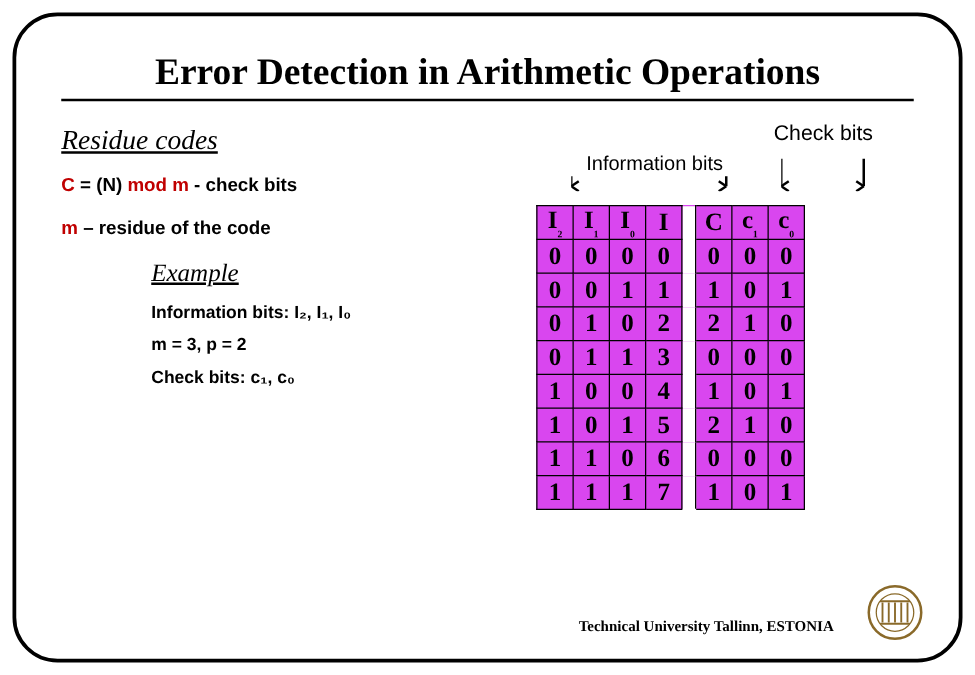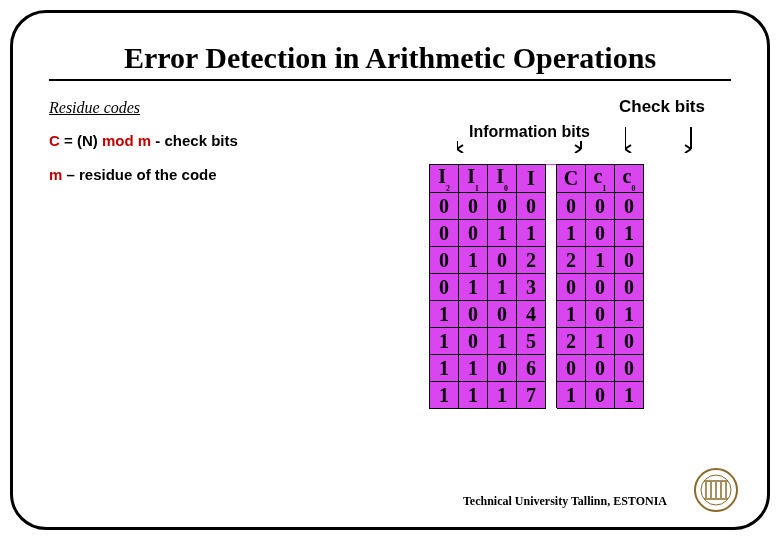--- a/index.html
+++ b/index.html
@@ -24,21 +24,21 @@
     font-weight: bold;
     text-align: center;
     margin-bottom: 4px;
   }
   .title-underline {
     border-bottom: 2px solid #000;
     margin: 0 0 18px 0;
   }
   .subtitle {
     font-family: "Times New Roman", Times, serif;
-    font-size: 16px;
+    font-size: 22px;
     text-decoration: underline;
     font-style: italic;
   }
   .content-row {
     display: flex;
     flex-direction: row;
     align-items: flex-start;
   }
   .left-col {
     flex: 0 0 370px;
@@ -78,21 +78,20 @@
     width: 6px;
     vertical-align: -3px;
   }
   .ceil-l { border-left: 2px solid #000; margin-right: 2px; }
   .ceil-r { border-right: 2px solid #000; margin-left: 2px; }
 
   
   .tbl-labels {
     position: relative;
     height: 54px;
-    font-weight: bold;
   }
   .lbl-info {
     position: absolute;
     top: 24px; left: 40px;
     font-size: 16px;
   }
   .lbl-check {
     position: absolute;
     top: -2px; left: 190px;
     font-size: 17px;
@@ -163,20 +162,30 @@
 
       <div class="def">
         <span class="red">C</span><span> = (N) </span><span class="red">mod m </span><span> - check bits</span>
       </div>
 
       <div class="def">
         <span class="red">m</span><span> – residue of the code</span>
       </div>
 
 
+      <div class="example-block">
+        <div class="example-title">Example</div>
+        <div class="example-line">
+          <span>Information bits: </span><span>I₂, I₁, I₀</span>
+        </div>
+        <div class="example-line">m = 3, p = 2</div>
+        <div class="example-line">
+          <span>Check bits: </span><span>c₁, c₀</span>
+        </div>
+      </div>
     </div>
 
     <div class="right-col">
 
       <div class="tbl-labels">
         <div class="lbl-check">Check bits</div>
         <div class="lbl-info">Information bits</div>
 
         <div class="arrow" style="left:28px;">
           <svg width="128" height="46">

